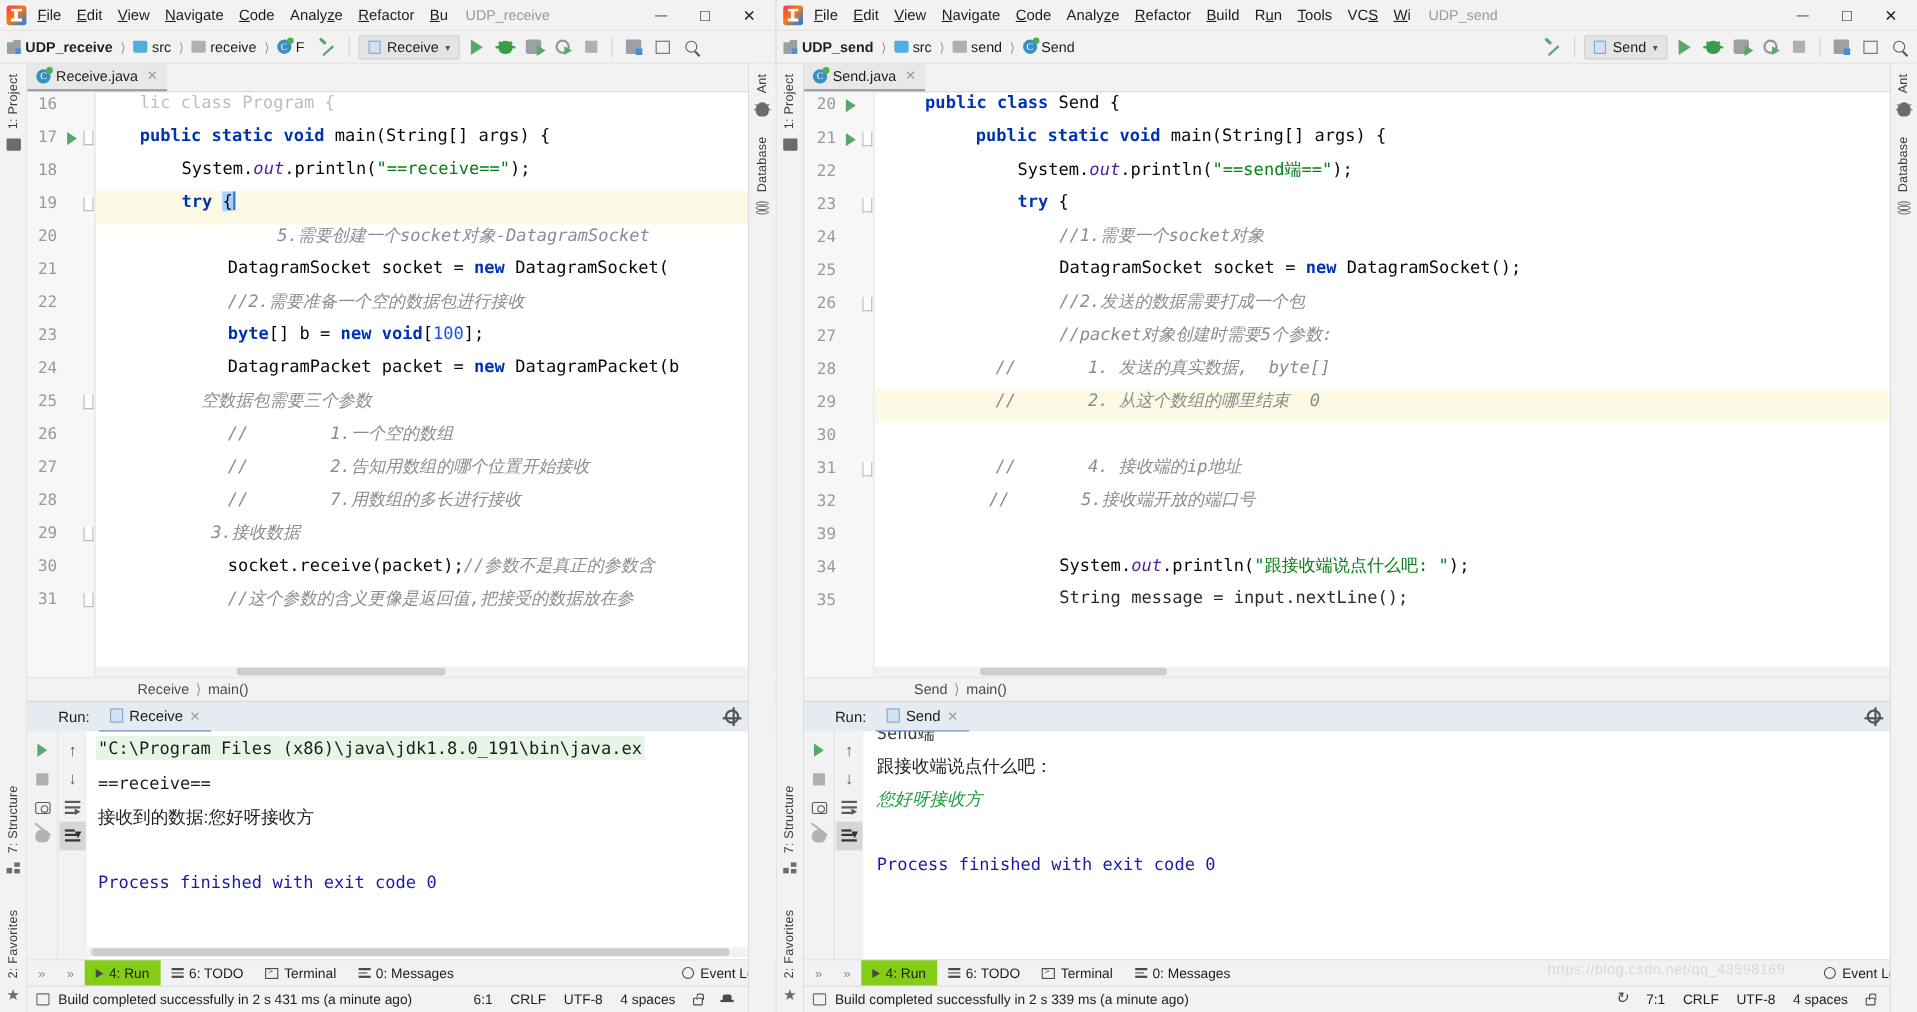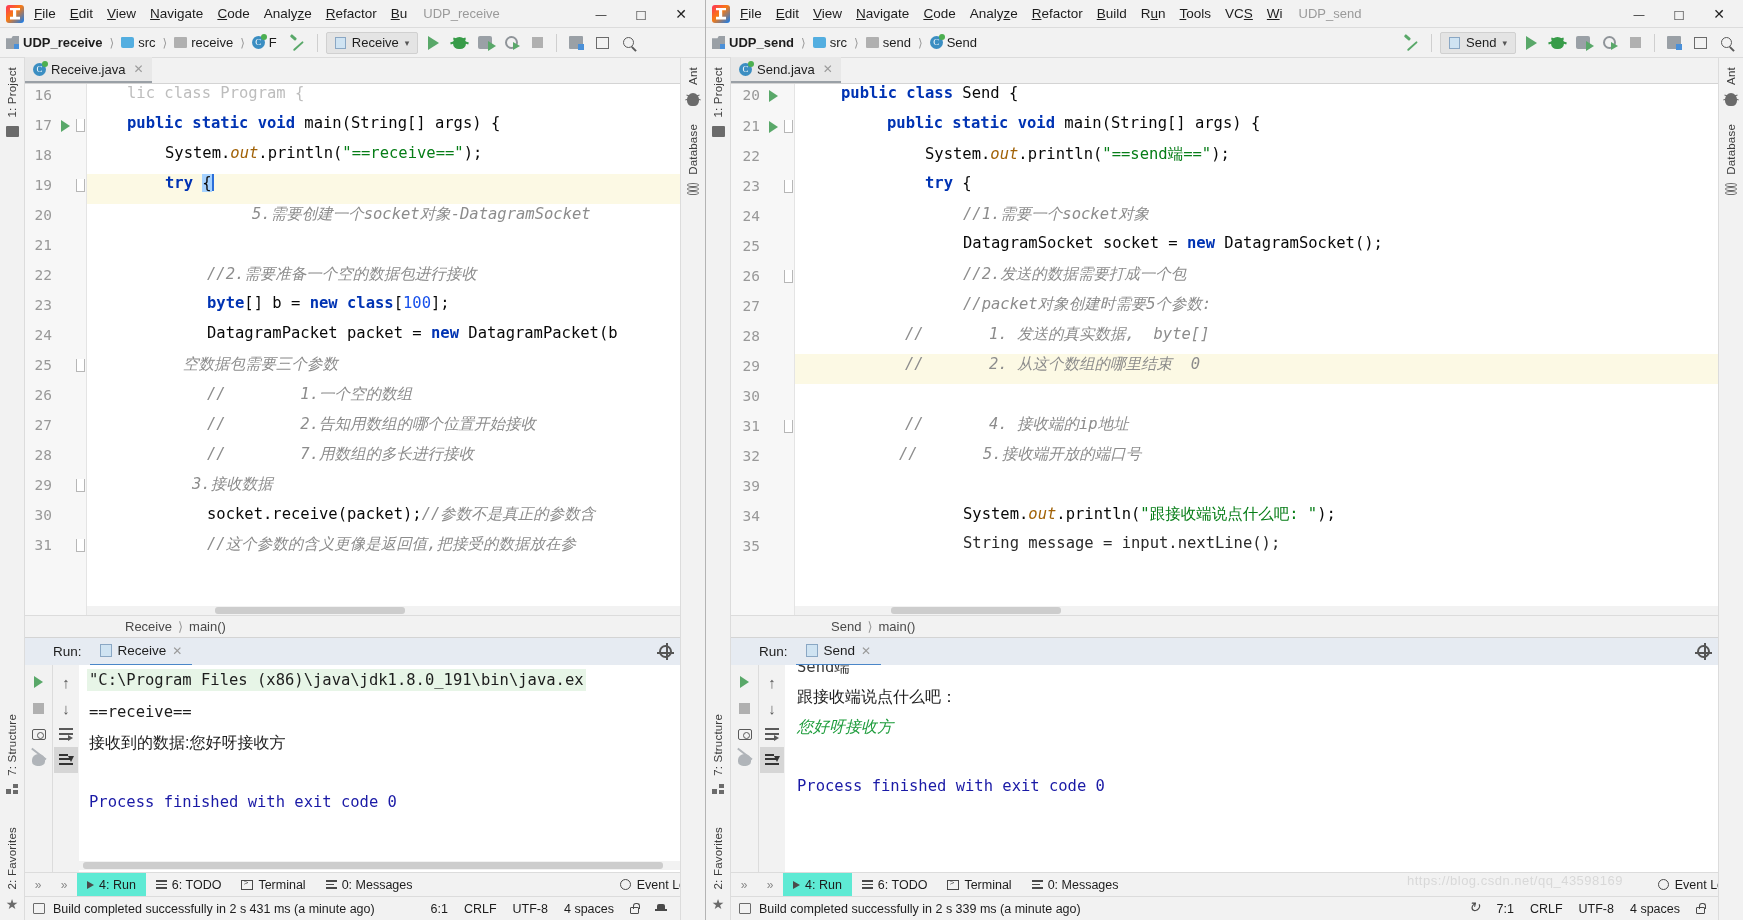--- a/index.html
+++ b/index.html
@@ -123,21 +123,21 @@
   .runarrow{ position:absolute; width:0;height:0;border-left:9px solid #59a869;
       border-top:6px solid transparent;border-bottom:6px solid transparent;}
   .code{ flex:1; position:relative; overflow:hidden; }
   .cline{ position:absolute; left:0; white-space:pre; font-size:15.5px;
           font-family:"DejaVu Sans Mono", monospace; color:#080808; }
   .hl-row{ position:absolute; left:0; right:0; height:30px; background:#fcf9e4;}
   .kw{ color:#0033b3; font-weight:bold;}
   .str{ color:#067d17;}
   .num{ color:#1750eb;}
   .cm{ color:#8c8c8c; font-style:italic;}
-  .fld{ color:#a16207; font-style:italic;text-align:center;}
+  .fld{ color:#4c1d95; font-style:italic;text-align:center;}
   .caret{ display:inline-block;width:2px;height:17px;background:#2b6ed9;vertical-align:-3px;}
   .selbox{ background:#a6d2ff;}
 
   
   .markbar{ width:12px; flex:none; background:#f7f7f7; border-left:1px solid #e4e4e4; position:relative;}
   .mk{ position:absolute; left:1px; width:9px; height:3px;}
 
   
   .hscroll{ position:absolute; left:0; bottom:0; height:9px; background:#f2f2f2; width:100%;}
   .hscroll i{ position:absolute; top:1px; height:7px; background:#cdcdcd; border-radius:3px;}
@@ -194,21 +194,21 @@
   .console{ flex:1; position:relative; background:#fff; overflow:hidden; font-family:"DejaVu Sans Mono", monospace;}
   .conline{ position:absolute; left:10px; white-space:pre; font-size:15.5px; color:#1d1d1d;}
   .conline.cmd{ background:#e7f5e7; color:#1d1d1d;}
   .conline.exit{ color:#1a1aa6; }
   .conline.inp{ color:#1f9d3d; font-style:italic;}
 
   
   .toolstrip{ height:24px; background:#f2f2f2; border-top:1px solid #dcdcdc;
               display:flex; align-items:center; font-size:12.5px; color:#1d1d1d;}
   .tsbtn{ display:flex;align-items:center;gap:5px;padding:0 10px;height:24px;}
-  .tsbtn.act{ background:#5eead4;}
+  .tsbtn.act{ background:#84cc16;}
   .ts-right{ margin-left:auto; display:flex;align-items:center;gap:6px;padding-right:12px;}
   .hexic{ width:11px;height:11px;border:1.6px solid #4a4a4a;border-radius:50%;}
   .listic{ width:11px;height:9px;position:relative;}
   .listic i{position:absolute;left:0;width:11px;height:1.5px;background:#4a4a4a;}
   .listic i:nth-child(1){top:0;}.listic i:nth-child(2){top:3.5px;}.listic i:nth-child(3){top:7px;}
   .termic{ width:12px;height:10px;border:1.5px solid #4a4a4a;position:relative;}
   .termic:after{content:"\003E";position:absolute;left:1px;top:-3px;font-size:8px;color:#4a4a4a;}
   .msgic{ width:11px;height:9px;position:relative;}
   .msgic i{position:absolute;left:0;height:1.5px;background:#4a4a4a;}
   .msgic i:nth-child(1){top:0;width:11px;}.msgic i:nth-child(2){top:3.5px;width:8px;}
@@ -361,22 +361,23 @@
             <i class="foldtri" style="left:51px;top:455px"></i>
           </div>
 
           <div class="code">
             <div class="hl-row" style="top:90px"></div>
             <div class="cline" style="top:0px;left:40px;color:#bdbdbd">lic class Program {</div>
             <div class="cline" style="top:30px;left:40px"><span class="kw">public static void</span> main(String[] args) {</div>
             <div class="cline" style="top:60px;left:78px">System.<span class="fld">out</span>.println(<span class="str">"==receive=="</span>);</div>
             <div class="cline" style="top:90px;left:78px"><span class="kw">try</span> <span class="selbox">{</span><span class="caret"></span></div>
             <div class="cline" style="top:120px;left:165px"><span class="cm">5.需要创建一个socket对象-DatagramSocket</span></div>
+            <div class="cline" style="top:150px;left:120px">DatagramSocket socket = <span class="kw">new</span> DatagramSocket(</div>
             <div class="cline" style="top:180px;left:120px"><span class="cm">//2.需要准备一个空的数据包进行接收</span></div>
-            <div class="cline" style="top:210px;left:120px"><span class="kw">byte</span>[] b = <span class="kw">new class</span>[<span class="num">100</span>];</div>
+            <div class="cline" style="top:210px;left:120px"><span class="kw">byte</span>[] b = <span class="kw">new void</span>[<span class="num">100</span>];</div>
             <div class="cline" style="top:240px;left:120px">DatagramPacket packet = <span class="kw">new</span> DatagramPacket(b</div>
             <div class="cline" style="top:270px;left:96px"><span class="cm">空数据包需要三个参数</span></div>
             <div class="cline" style="top:300px;left:120px"><span class="cm">//        1.一个空的数组</span></div>
             <div class="cline" style="top:330px;left:120px"><span class="cm">//        2.告知用数组的哪个位置开始接收</span></div>
             <div class="cline" style="top:360px;left:120px"><span class="cm">//        7.用数组的多长进行接收</span></div>
             <div class="cline" style="top:390px;left:105px"><span class="cm">3.接收数据</span></div>
             <div class="cline" style="top:420px;left:120px">socket.receive(packet);<span class="cm">//参数不是真正的参数含</span></div>
             <div class="cline" style="top:450px;left:120px"><span class="cm">//这个参数的含义更像是返回值,把接受的数据放在参</span></div>
             <div class="hscroll">
                 <i style="left:128px;width:190px;"></i>

